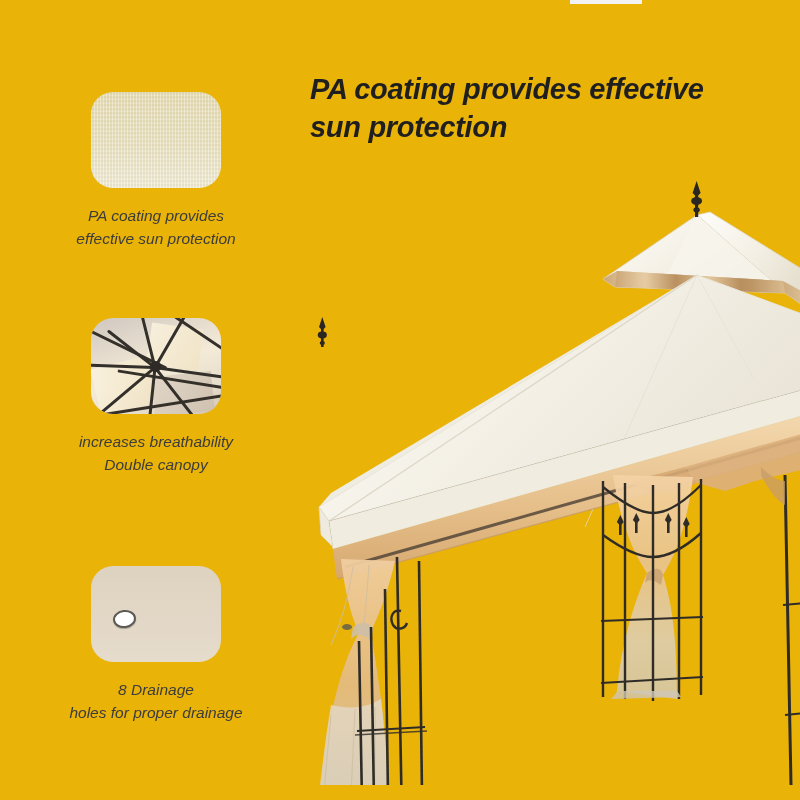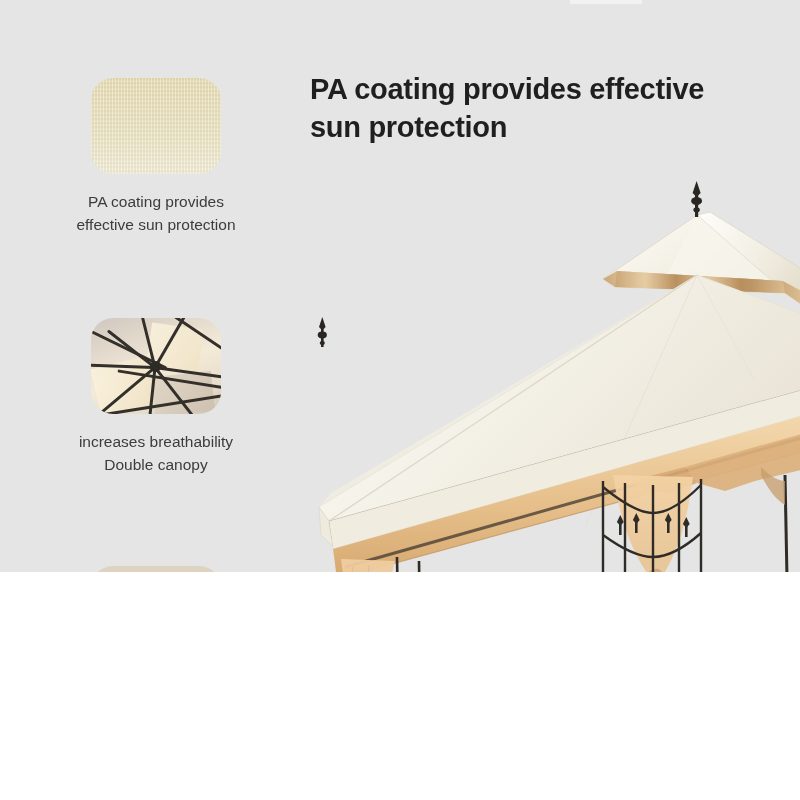--- a/index.html
+++ b/index.html
@@ -9,23 +9,24 @@
   }
   body {
     width: 800px;
     height: 800px;
     font-family: "Liberation Sans", sans-serif;
     -webkit-font-smoothing: antialiased;
   }
   .page {
     position: relative;
     width: 800px;
-    height: 572px;
-    background: #e5e5e5;
+    height: 800px;
+    background: #eab308;
     overflow: hidden;
+    font-style: italic;
   }
 
   
   .top-artifact {
     position: absolute;
     left: 570px;
     top: 0;
     width: 72px;
     height: 4px;
     background: #f2f2f2;
@@ -44,21 +45,21 @@
     letter-spacing: -0.3px;
   }
 
   
   .feature {
     position: absolute;
     left: 36px;
     width: 240px;
     text-align: center;
   }
-  .feature.f1 { top: 78px; }
+  .feature.f1 { top: 92px; }
   .feature.f2 { top: 318px; }
   .feature.f3 { top: 566px; }
 
   .thumb {
     width: 130px;
     height: 96px;
     margin: 0 auto;
     border-radius: 22px;
     overflow: hidden;
     position: relative;
@@ -211,20 +212,24 @@
     <div class="caption">
       <span class="ln">increases breathability</span>
       <span class="ln">Double canopy</span>
     </div>
   </div>
 
   <div class="feature f3">
     <div class="thumb thumb-drain">
       <div class="grommet"></div>
     </div>
+    <div class="caption">
+      <span class="ln">8 Drainage</span>
+      <span class="ln">holes for proper drainage</span>
+    </div>
   </div>
 
   <div class="photo">
     <svg viewBox="0 0 520 610" xmlns="http://www.w3.org/2000/svg">
       <defs>
         <linearGradient id="roofMain" x1="0" y1="0" x2="1" y2="0.5">
           <stop offset="0%" stop-color="#fdfcf8"></stop>
           <stop offset="45%" stop-color="#f5f2e9"></stop>
           <stop offset="100%" stop-color="#e9e4d6"></stop>
         </linearGradient>

